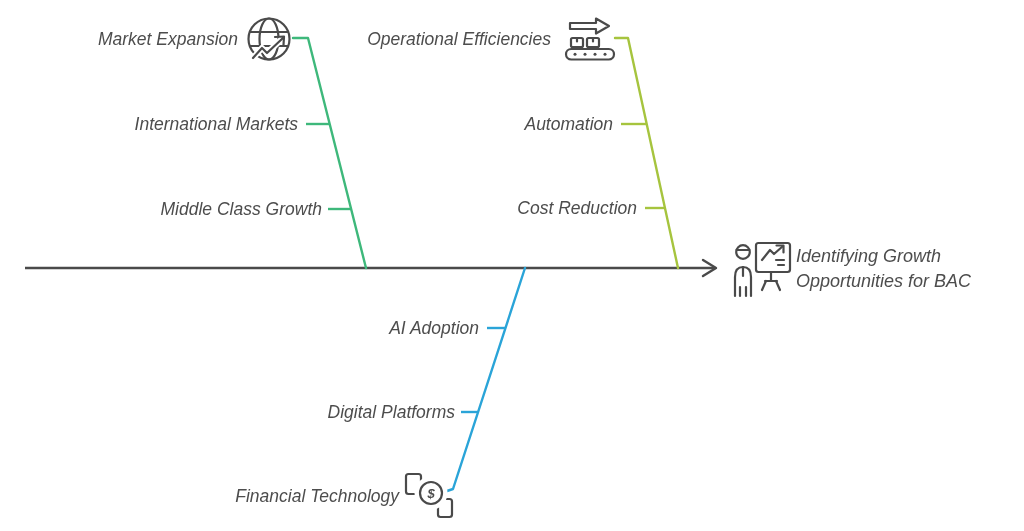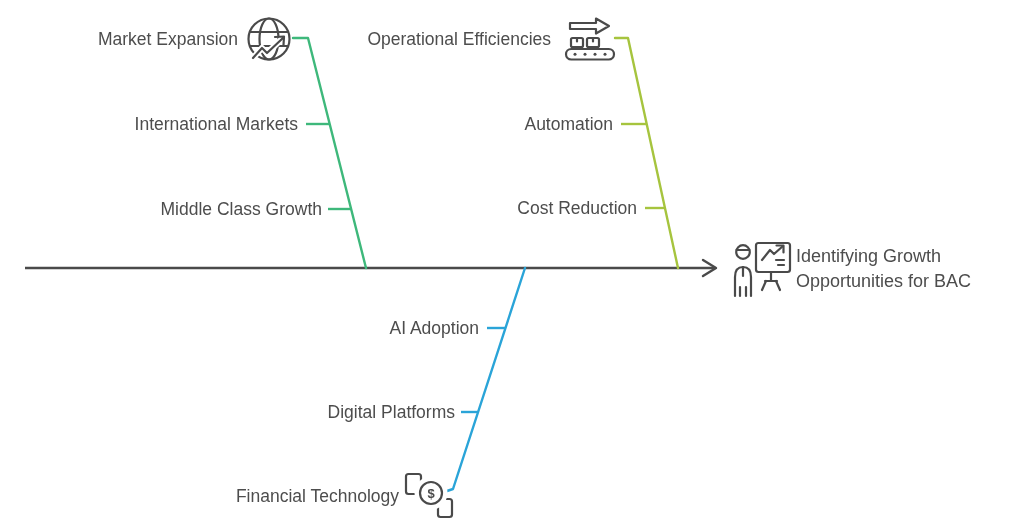--- a/index.html
+++ b/index.html
@@ -4,21 +4,21 @@
 <style>
   html, body {
     margin: 0;
     padding: 0;
     background: #ffffff;
     width: 1024px;
     height: 531px;
     overflow: hidden;
     font-family: "Liberation Sans", "DejaVu Sans", sans-serif;
   }
-  .stage { position: relative; width: 1024px; height: 531px; }
+  .stage { position: relative; width: 1024px; height: 531px; font-style: italic; }
   svg { display: block; }
   .label {
     font-family: "Liberation Sans", "DejaVu Sans", sans-serif;
     font-size: 17.5px;
     fill: #4d4d4d;
   }
   .title-label {
     font-family: "Liberation Sans", "DejaVu Sans", sans-serif;
     font-size: 18px;
     fill: #4d4d4d;

